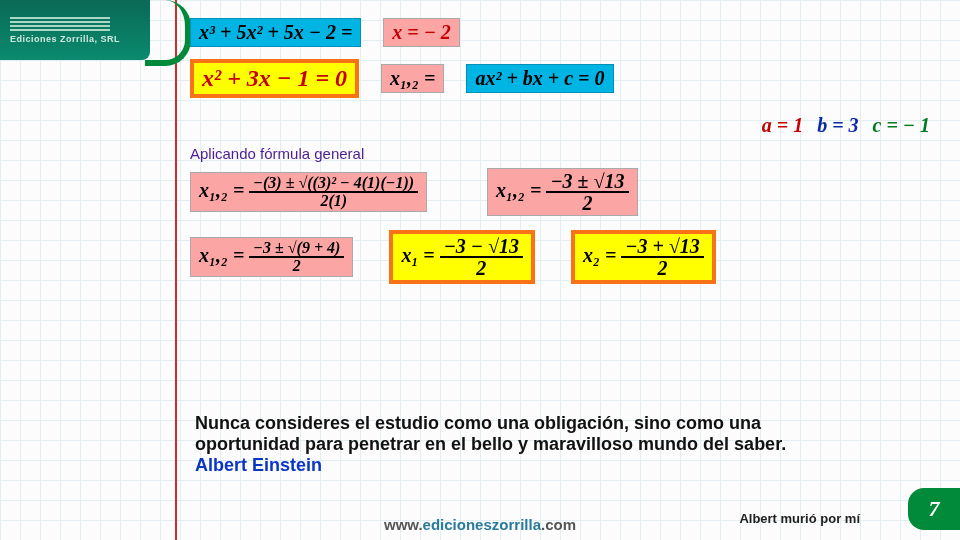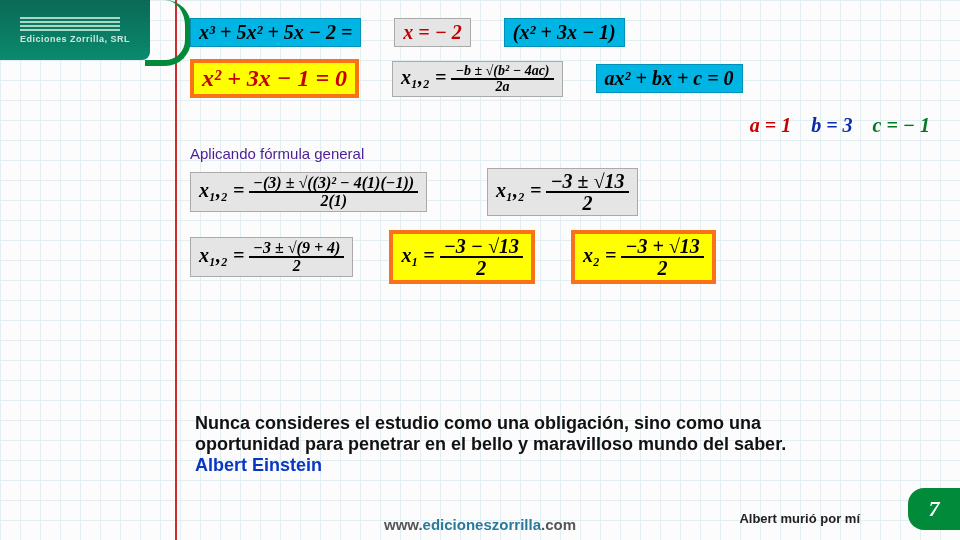--- a/index.html
+++ b/index.html
@@ -8,38 +8,38 @@
   .grid-bg{position:absolute;inset:0;
     background-image:
       linear-gradient(#e3eef2 1px,transparent 1px),
       linear-gradient(90deg,#e3eef2 1px,transparent 1px);
     background-size:20px 20px;background-color:#fcfcfc}
   
   .margin-rule{position:absolute;top:0;bottom:0;left:175px;width:2px;background:#d12b2b}
   
   .bracket{position:absolute;left:145px;top:0;width:40px;height:60px;border:6px solid #008a3a;border-left:none;border-top-right-radius:26px;border-bottom-right-radius:26px;border-top:none;background:transparent}
   
-  .logo{position:absolute;left:0;top:0;width:150px;height:60px;background:linear-gradient(#0a6a56,#0a8a6e);border-bottom-right-radius:8px;color:#cfe8df;font-size:9px;display:flex;flex-direction:column;justify-content:center;padding-left:20px;box-sizing:border-box}
+  .logo{position:absolute;left:0;top:0;width:150px;height:60px;background:linear-gradient(#0a6a56,#0a8a6e);border-bottom-right-radius:8px;color:#cfe8df;font-size:9px;display:flex;flex-direction:column;justify-content:center;padding-left:10px;box-sizing:border-box}
   .logo .lines{display:flex;flex-direction:column;gap:2px;margin-bottom:3px}
   .logo .lines span{display:block;height:2px;width:100px;background:#a9d9c4}
   .logo .txt{font-weight:bold;letter-spacing:.5px}
   
   .page-tab{position:absolute;right:0;bottom:10px;width:52px;height:42px;background:#008a3a;border-top-left-radius:16px;border-bottom-left-radius:16px;color:#fff;font:italic bold 22px Georgia,serif;display:flex;align-items:center;justify-content:center}
   
   .footer{position:absolute;left:0;right:0;bottom:0;height:32px;display:flex;align-items:center;justify-content:center;font:bold 15px Arial;color:#555}
   .phrase{position:absolute;right:100px;bottom:14px;font:bold 13px Arial;color:#222}
   
   .content{position:absolute;left:190px;top:12px;right:30px;bottom:60px}
   
-  .row{display:flex;align-items:center;gap:33px;margin:6px 0}
+  .row{display:flex;align-items:center;gap:22px;margin:6px 0}
   
   .hl{display:inline-block;padding:2px 8px;font:bold 20px Georgia,serif;font-style:italic}
   .hl-cyan{background:#00b4e3;color:#000;border:1px solid #0090b8}
   .hl-yellow{background:#ffff00;color:#000;border:4px solid #f97316}
-  .hl-white{background:#e5e5e5;border:1px solid #aaa}
+  .hl-white{background:#fca5a5;border:1px solid #aaa}
   .hl-red{color:#c40000}
   .hl-green{color:#007a1f}
   .hl-blue{color:#0a2aa8}
   .note{font:15px Arial;color:#4c1d95;margin:8px 0 6px 0}
   
   .frac{display:inline-flex;flex-direction:column;align-items:center;vertical-align:middle;line-height:1}
   .frac .n{border-bottom:2px solid #000;padding:0 4px}
   .frac .d{padding:0 4px}
   .eq{font:bold 20px Georgia,serif;font-style:italic}
   
@@ -62,36 +62,31 @@
       <span></span>
     </div>
   <span class="txt">Ediciones Zorrilla, SRL</span>
 </div>
 
 <div class="content">
 
   <div class="row">
     <span class="hl hl-cyan eq">x³ + 5x² + 5x − 2 =</span>
     <span class="hl hl-white eq hl-red">x = − 2</span>
-    <span class="hl hl-cyan eq">(x² + 3x − 1)</span>
   </div>
 
   <div class="row" style="margin-top:12px">
     <span class="hl hl-yellow eq hl-red" style="font-size:24px">x² + 3x − 1 = 0</span>
     <span class="hl hl-white eq">
       <span>x₁,₂ =</span>
-      <span class="frac">
-        <span class="n" style="font-size:14px">−b ± √(b² − 4ac)</span>
-        <span class="d" style="font-size:14px">2a</span>
-      </span>
     </span>
     <span class="hl hl-cyan eq">ax² + bx + c = 0</span>
   </div>
 
-  <div class="row" style="justify-content:flex-end;gap:20px;margin-top:16px">
+  <div class="row" style="justify-content:flex-end;gap:14px;margin-top:16px">
     <span class="eq hl-red">a = 1</span>
     <span class="eq hl-blue">b = 3</span>
     <span class="eq hl-green">c = − 1</span>
   </div>
 
   <div class="note">Aplicando fórmula general</div>
 
   <div class="row" style="gap:60px">
     <span class="hl hl-white eq">
       <span>x₁,₂ =</span>

